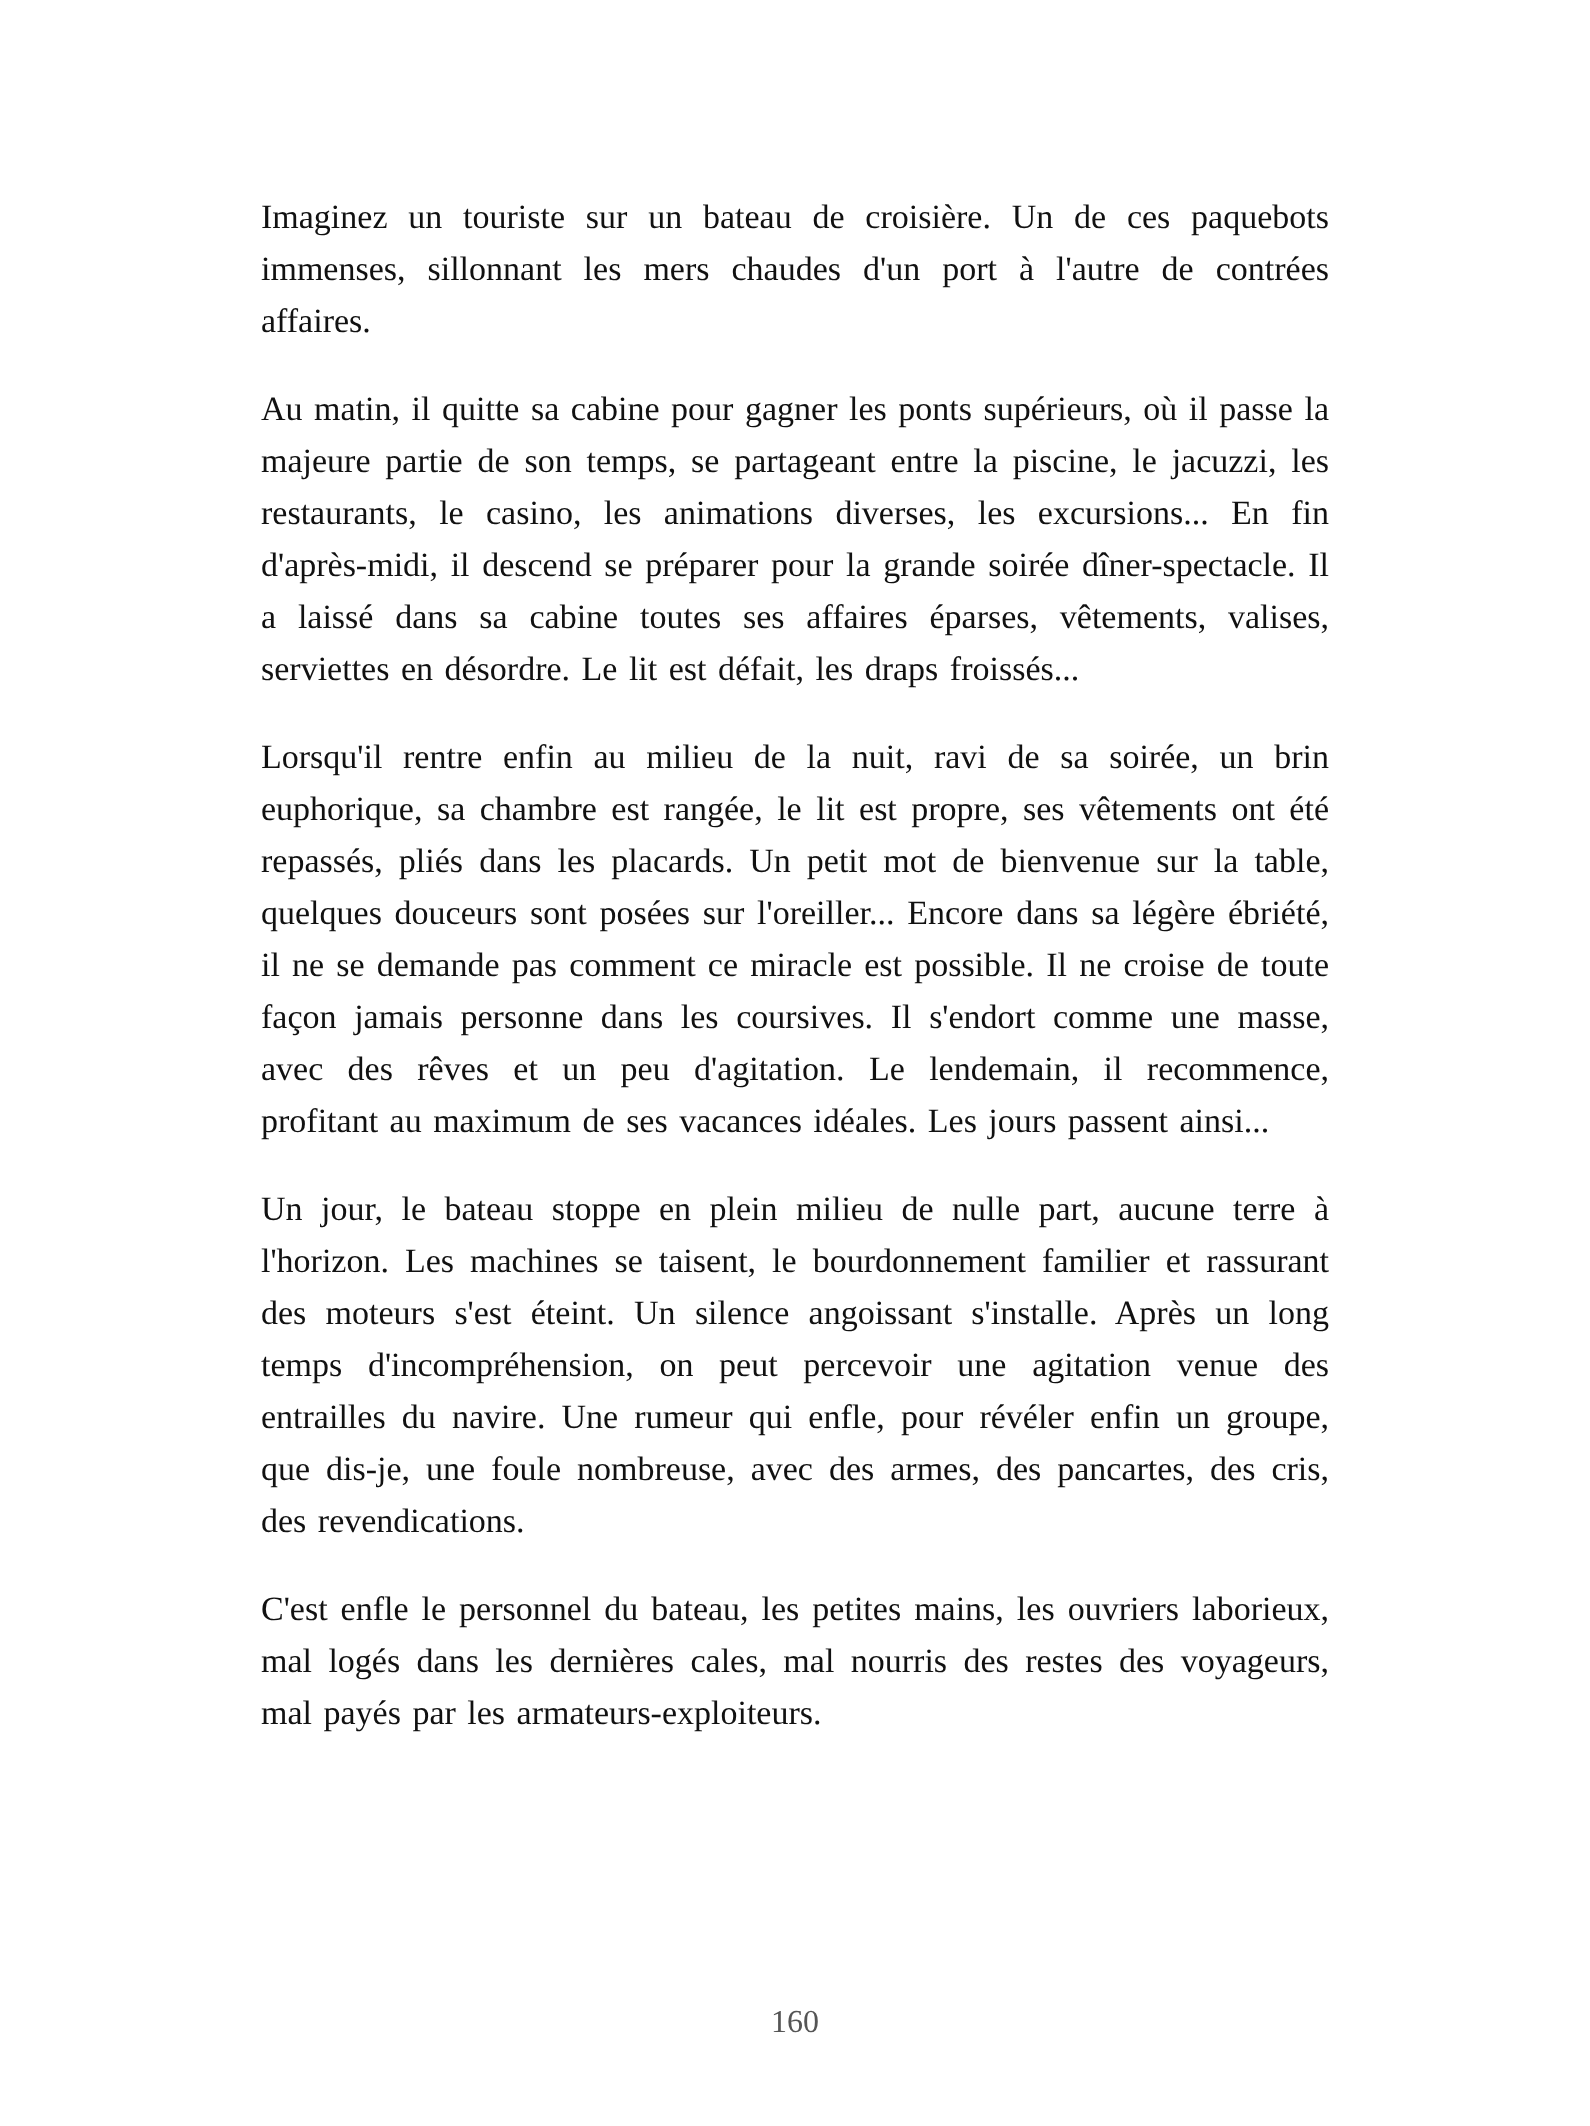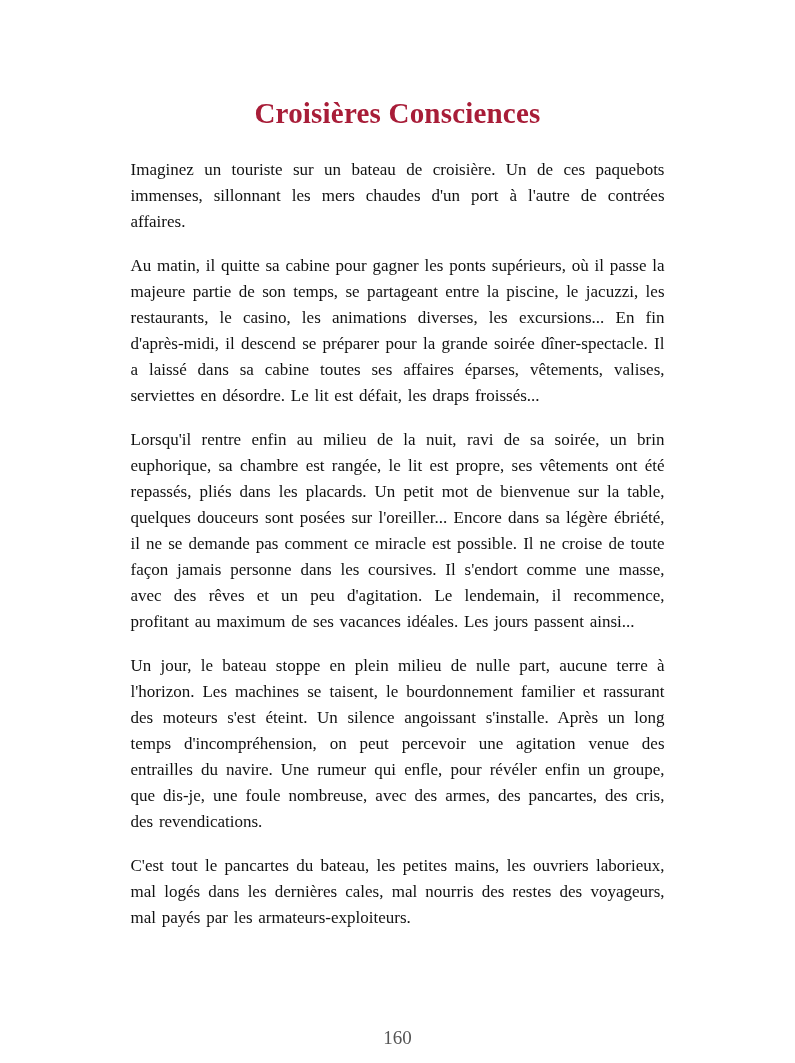--- a/index.html
+++ b/index.html
@@ -34,39 +34,38 @@
     line-height: 26px;
     text-align: justify;
     margin-bottom: 18px;
     word-spacing: 1.5px;
     color: #111111;
   }
   .page-number {
     position: absolute;
     left: 0;
     right: 0;
-    bottom: 14px;
+    bottom: 42px;
     text-align: center;
-    font-size: 19px;
+    font-size: 16px;
     color: #555555;
     font-family: "Liberation Serif", "DejaVu Serif", serif;
   }
 </style>
 </head>
 <body>
 
 <div class="page">
   <div class="content">
-    <h1 class="title">Croisières Consciences</h1>
 
     <p>Imaginez un touriste sur un bateau de croisière. Un de ces paquebots immenses, sillonnant les mers chaudes d'un port à l'autre de contrées affaires.</p>
 
     <p>Au matin, il quitte sa cabine pour gagner les ponts supérieurs, où il passe la majeure partie de son temps, se partageant entre la piscine, le jacuzzi, les restaurants, le casino, les animations diverses, les excursions... En fin d'après-midi, il descend se préparer pour la grande soirée dîner-spectacle. Il a laissé dans sa cabine toutes ses affaires éparses, vêtements, valises, serviettes en désordre. Le lit est défait, les draps froissés...</p>
 
     <p>Lorsqu'il rentre enfin au milieu de la nuit, ravi de sa soirée, un brin euphorique, sa chambre est rangée, le lit est propre, ses vêtements ont été repassés, pliés dans les placards. Un petit mot de bienvenue sur la table, quelques douceurs sont posées sur l'oreiller... Encore dans sa légère ébriété, il ne se demande pas comment ce miracle est possible. Il ne croise de toute façon jamais personne dans les coursives. Il s'endort comme une masse, avec des rêves et un peu d'agitation. Le lendemain, il recommence, profitant au maximum de ses vacances idéales. Les jours passent ainsi...</p>
 
     <p>Un jour, le bateau stoppe en plein milieu de nulle part, aucune terre à l'horizon. Les machines se taisent, le bourdonnement familier et rassurant des moteurs s'est éteint. Un silence angoissant s'installe. Après un long temps d'incompréhension, on peut percevoir une agitation venue des entrailles du navire. Une rumeur qui enfle, pour révéler enfin un groupe, que dis-je, une foule nombreuse, avec des armes, des pancartes, des cris, des revendications.</p>
 
-    <p>C'est tout le pancartes du bateau, les petites mains, les ouvriers laborieux, mal logés dans les dernières cales, mal nourris des restes des voyageurs, mal payés par les armateurs-exploiteurs.</p>
+    <p>C'est enfle le personnel du bateau, les petites mains, les ouvriers laborieux, mal logés dans les dernières cales, mal nourris des restes des voyageurs, mal payés par les armateurs-exploiteurs.</p>
   </div>
 
   <div class="page-number">160</div>
 </div>
 
 </body></html>

